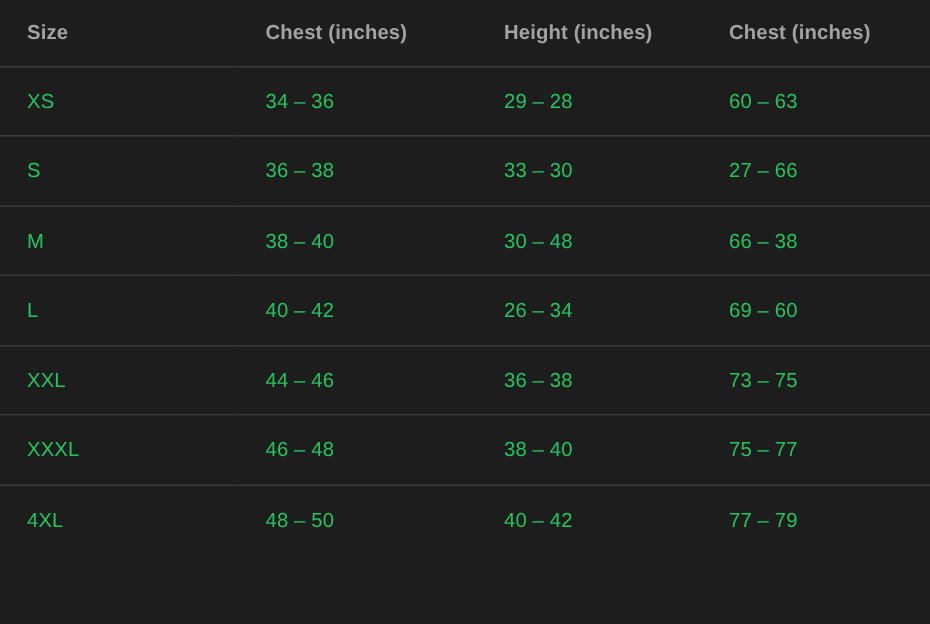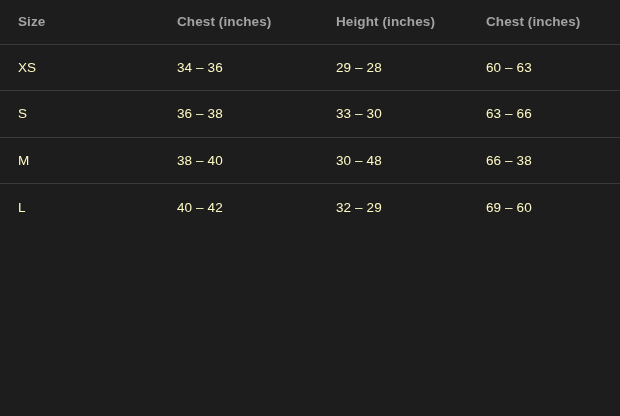--- a/index.html
+++ b/index.html
@@ -33,21 +33,21 @@
   }
   .size-table thead th {
     height: 44px;
     color: #a3a3a3;
     font-size: 13.5px;
     font-weight: bold;
     letter-spacing: 0.1px;
   }
   .size-table tbody td {
     height: 46.5px;
-    color: #fef9c3;
+    color: #22c55e;
     font-size: 13.5px;
     font-weight: normal;
     letter-spacing: 0.1px;
   }
   .size-table tbody tr:last-child td {
     border-bottom: none;
   }
 </style>
 </head>
 <body>
@@ -71,28 +71,46 @@
     <tr>
       <td>XS</td>
       <td>34 – 36</td>
       <td>29 – 28</td>
       <td>60 – 63</td>
     </tr>
     <tr>
       <td>S</td>
       <td>36 – 38</td>
       <td>33 – 30</td>
-      <td>63 – 66</td>
+      <td>27 – 66</td>
     </tr>
     <tr>
       <td>M</td>
       <td>38 – 40</td>
       <td>30 – 48</td>
       <td>66 – 38</td>
     </tr>
     <tr>
       <td>L</td>
       <td>40 – 42</td>
-      <td>32 – 29</td>
+      <td>26 – 34</td>
       <td>69 – 60</td>
+    </tr>
+    <tr>
+      <td>XXL</td>
+      <td>44 – 46</td>
+      <td>36 – 38</td>
+      <td>73 – 75</td>
+    </tr>
+    <tr>
+      <td>XXXL</td>
+      <td>46 – 48</td>
+      <td>38 – 40</td>
+      <td>75 – 77</td>
+    </tr>
+    <tr>
+      <td>4XL</td>
+      <td>48 – 50</td>
+      <td>40 – 42</td>
+      <td>77 – 79</td>
     </tr>
   </tbody>
 </table>
 
 </body></html>

